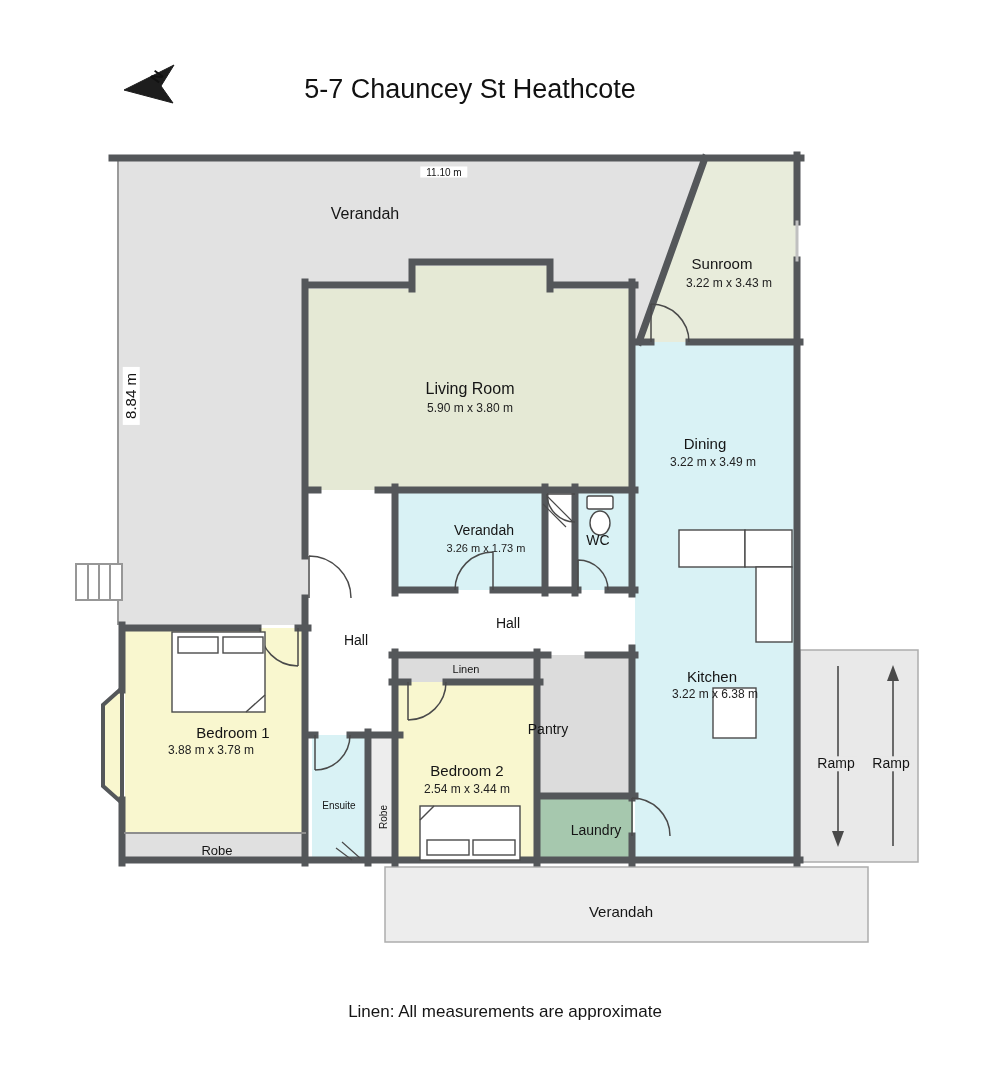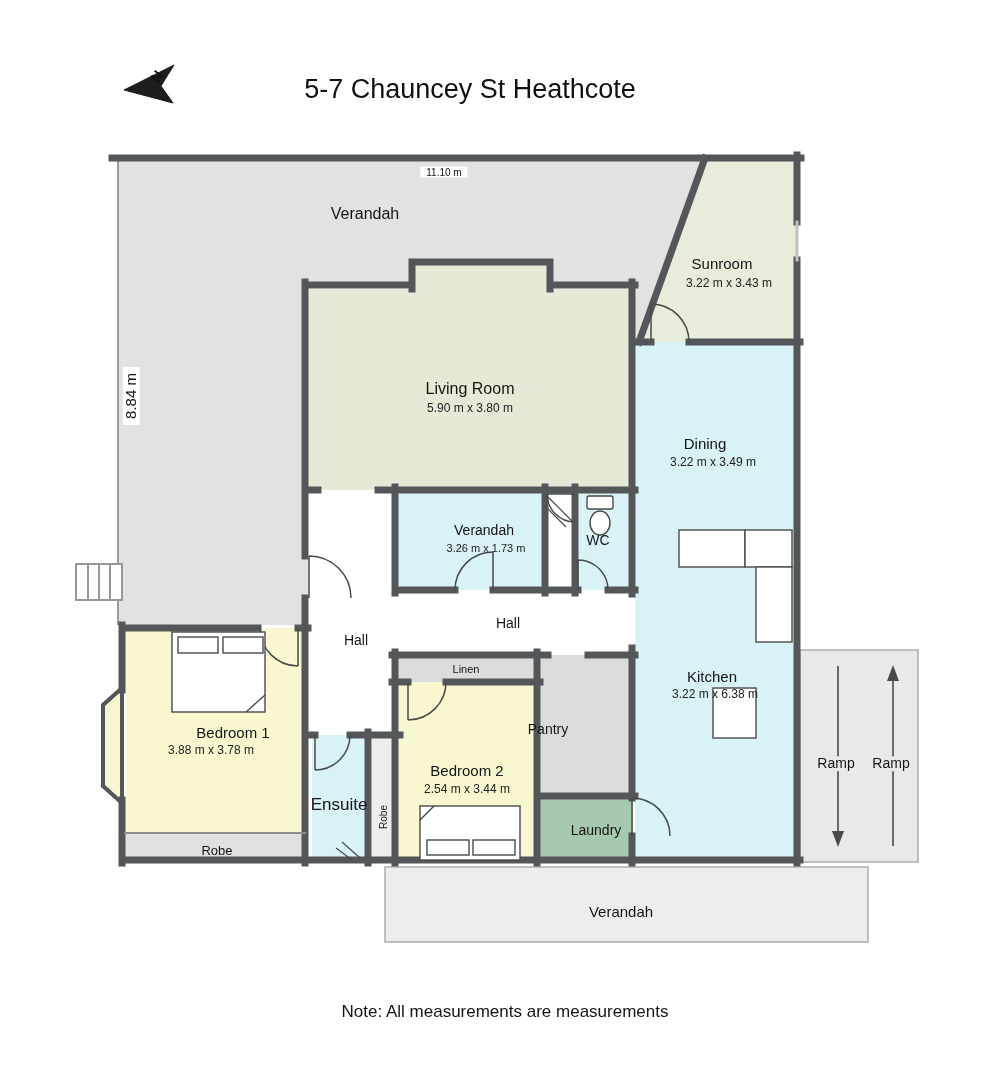--- a/index.html
+++ b/index.html
@@ -182,35 +182,35 @@
   <div class="lbl room" style="left:598px;top:541px;font-size:14px;">WC</div>
 
   <div class="lbl room" style="left:356px;top:641px;font-size:14px;">Hall</div>
   <div class="lbl room" style="left:508px;top:624px;font-size:14px;">Hall</div>
 
   <div class="lbl small" style="left:466px;top:669px;">Linen</div>
 
   <div class="lbl room" style="left:213px;top:733px;margin-left:20px;">Bedroom 1</div>
   <div class="lbl size" style="left:211px;top:751px;">3.88 m x 3.78 m</div>
 
-  <div class="lbl small" style="left:339px;top:805px;font-size:17px;">Ensuite</div>
+  <div class="lbl small" style="left:339px;top:805px;font-size:10px;">Ensuite</div>
   <div class="lbl small rot" style="left:383px;top:817px;font-size:10px;">Robe</div>
 
   <div class="lbl room" style="left:467px;top:771px;">Bedroom 2</div>
   <div class="lbl size" style="left:467px;top:790px;">2.54 m x 3.44 m</div>
 
   <div class="lbl room" style="left:548px;top:730px;font-size:14px;">Pantry</div>
 
   <div class="lbl room" style="left:712px;top:677px;">Kitchen</div>
   <div class="lbl size" style="left:715px;top:695px;">3.22 m x 6.38 m</div>
 
   <div class="lbl room" style="left:596px;top:831px;font-size:14px;">Laundry</div>
 
   <div class="lbl room" style="left:217px;top:851px;font-size:13px;">Robe</div>
 
   <div class="lbl room" style="left:836px;top:764px;font-size:14px;background:#e9e9e9;padding:0 3px;">Ramp</div>
   <div class="lbl room" style="left:891px;top:764px;font-size:14px;background:#e9e9e9;padding:0 3px;">Ramp</div>
 
   <div class="lbl room-lg" style="left:621px;top:912px;font-size:15px;">Verandah</div>
 
-  <div class="lbl note" style="left:505px;top:1012px;">Note: All measurements are measurements</div>
+  <div class="lbl note" style="left:505px;top:1012px;">Linen: All measurements are approximate</div>
 
 </div>
 
 </body></html>

